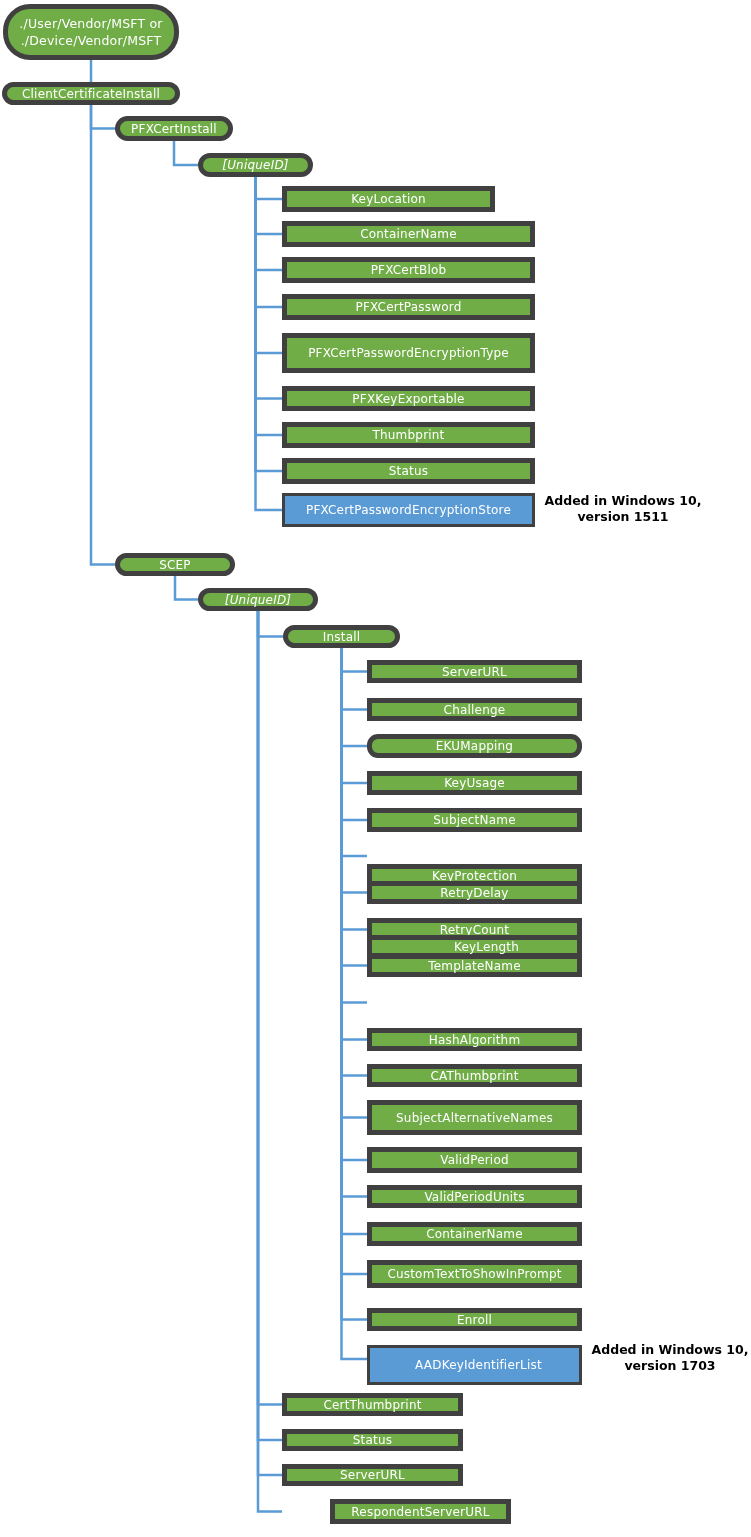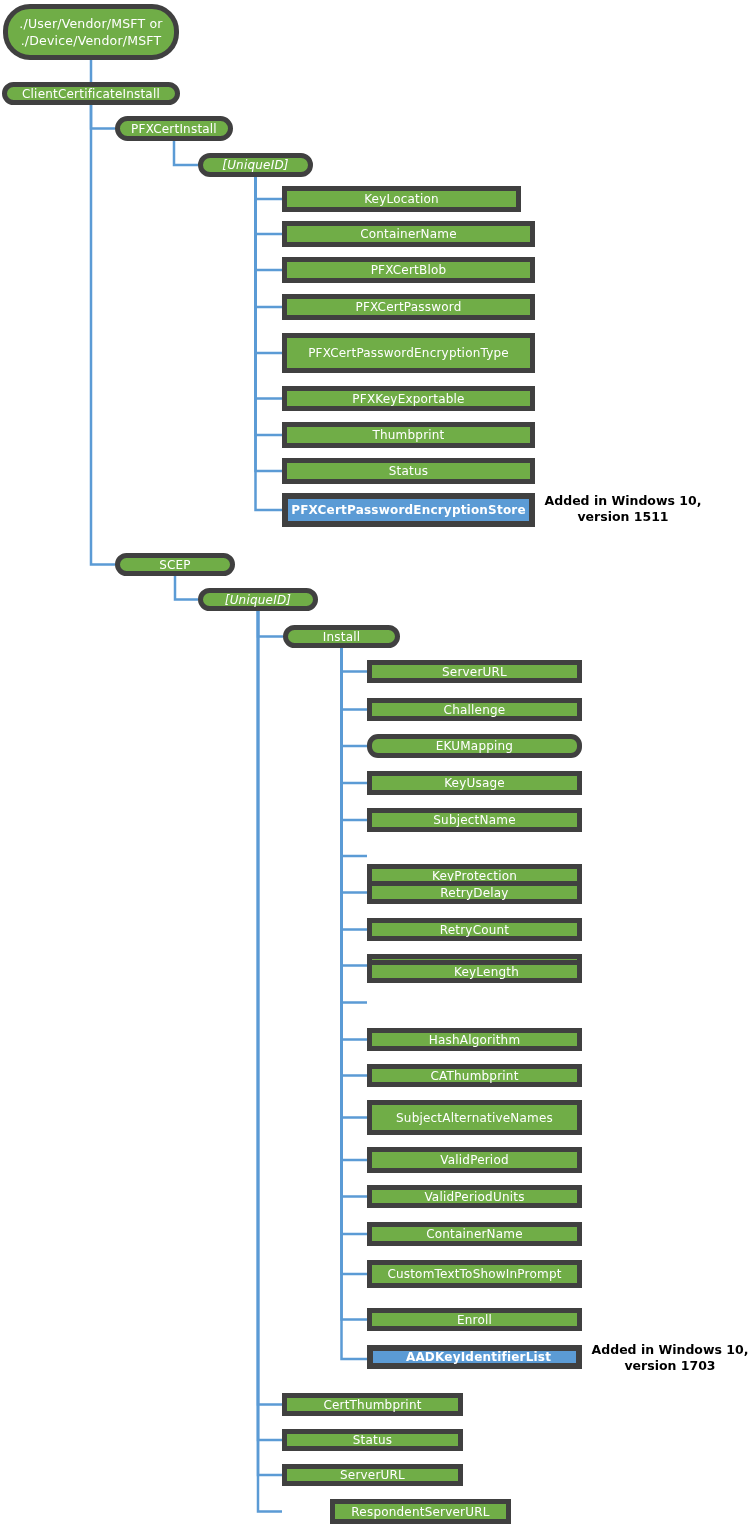--- a/index.html
+++ b/index.html
@@ -35,21 +35,21 @@
     align-items: center;
     justify-content: center;
     text-align: center;
     color: var(--node-text, #ffffff);
     font-size: 12px;
     line-height: 14px;
     white-space: pre-line;
     letter-spacing: 0.2px;
   }
   .node.green { background: var(--green, #70AD47); border: 5px solid #404040; }
-  .node.blue  { background: var(--blue, #5B9BD5);  border: 6px solid #404040; font-weight: bold; }
+  .node.blue  { background: var(--blue, #5B9BD5);  border: 3px solid #404040; }
   .node.pill  { border-radius: 13px; }
   .node.rounded { border-radius: 27px; font-size: 12.5px; line-height: 17px; }
   .node.rect  { border-radius: 0; }
   .node.italic { font-style: italic; }
   .annotation {
     position: absolute;
     width: 160px;
     text-align: center;
     color: var(--annotation-text, #000000);
     font-size: 12.5px;
@@ -101,21 +101,21 @@
       <path d="M 258 611 L 258 1440 L 282 1440"></path>
       <path d="M 258 611 L 258 1475 L 282 1475"></path>
       <path d="M 258 611 L 258 1511.5 L 282 1511.5"></path>
     </svg>
 
 <div class="node rounded green" style="left: 3px; top: 4px; width: 176px; height: 56px;">./User/Vendor/MSFT or
 ./Device/Vendor/MSFT</div>
     <div class="node pill green" style="left: 2px; top: 82px; width: 178px; height: 23px;">ClientCertificateInstall</div>
     <div class="node pill green" style="left: 115px; top: 116px; width: 118px; height: 25px;">PFXCertInstall</div>
     <div class="node pill green italic" style="left: 198px; top: 153px; width: 115px; height: 24px;">[UniqueID]</div>
-    <div class="node rect green" style="left: 282px; top: 186px; width: 239px; height: 26px;">KeyLocation</div>
+    <div class="node rect green" style="left: 282px; top: 186px; width: 213px; height: 26px;">KeyLocation</div>
     <div class="node rect green" style="left: 282px; top: 221px; width: 253px; height: 26px;">ContainerName</div>
     <div class="node rect green" style="left: 282px; top: 257px; width: 253px; height: 26px;">PFXCertBlob</div>
     <div class="node rect green" style="left: 282px; top: 294px; width: 253px; height: 26px;">PFXCertPassword</div>
     <div class="node rect green" style="left: 282px; top: 333px; width: 253px; height: 40px;">PFXCertPasswordEncryptionType</div>
     <div class="node rect green" style="left: 282px; top: 386px; width: 253px; height: 25px;">PFXKeyExportable</div>
     <div class="node rect green" style="left: 282px; top: 422px; width: 253px; height: 26px;">Thumbprint</div>
     <div class="node rect green" style="left: 282px; top: 458px; width: 253px; height: 26px;">Status</div>
     <div class="node rect blue" style="left: 282px; top: 493px; width: 253px; height: 34px;">PFXCertPasswordEncryptionStore</div>
     <div class="annotation" style="left: 543px; top: 493px;">Added in Windows 10,
 version 1511</div>
@@ -124,29 +124,29 @@
     <div class="node pill green" style="left: 283px; top: 625px; width: 117px; height: 23px;">Install</div>
     <div class="node rect green" style="left: 367px; top: 660px; width: 215px; height: 23px;">ServerURL</div>
     <div class="node rect green" style="left: 367px; top: 698px; width: 215px; height: 23px;">Challenge</div>
     <div class="node rect green" style="left: 367px; top: 734px; width: 215px; height: 24px; border-radius: 11px;">EKUMapping</div>
     <div class="node rect green" style="left: 367px; top: 771px; width: 215px; height: 24px;">KeyUsage</div>
     <div class="node rect green" style="left: 367px; top: 808px; width: 215px; height: 24px;">SubjectName</div>
     <div class="node rect green" style="left: 367px; top: 864px; width: 215px; height: 24px;">KeyProtection</div>
     <div class="node rect green" style="left: 367px; top: 881px; width: 215px; height: 23px;">RetryDelay</div>
     <div class="node rect green" style="left: 367px; top: 918px; width: 215px; height: 23px;">RetryCount</div>
     <div class="node rect green" style="left: 367px; top: 954px; width: 215px; height: 23px;">TemplateName</div>
-    <div class="node rect green" style="left: 367px; top: 960px; width: 215px; height: 23px; padding-left: 24px;">KeyLength</div>
+    <div class="node rect green" style="left: 367px; top: 935px; width: 215px; height: 23px; padding-left: 24px;">KeyLength</div>
     <div class="node rect green" style="left: 367px; top: 1028px; width: 215px; height: 23px;">HashAlgorithm</div>
     <div class="node rect green" style="left: 367px; top: 1064px; width: 215px; height: 23px;">CAThumbprint</div>
     <div class="node rect green" style="left: 367px; top: 1100px; width: 215px; height: 35px;">SubjectAlternativeNames</div>
     <div class="node rect green" style="left: 367px; top: 1147px; width: 215px; height: 26px;">ValidPeriod</div>
     <div class="node rect green" style="left: 367px; top: 1185px; width: 215px; height: 23px;">ValidPeriodUnits</div>
     <div class="node rect green" style="left: 367px; top: 1222px; width: 215px; height: 24px;">ContainerName</div>
     <div class="node rect green" style="left: 367px; top: 1260px; width: 215px; height: 28px;">CustomTextToShowInPrompt</div>
     <div class="node rect green" style="left: 367px; top: 1308px; width: 215px; height: 23px;">Enroll</div>
-    <div class="node rect blue" style="left: 367px; top: 1345px; width: 215px; height: 24px; padding-left: 8px;">AADKeyIdentifierList</div>
+    <div class="node rect blue" style="left: 367px; top: 1345px; width: 215px; height: 40px; padding-left: 8px;">AADKeyIdentifierList</div>
     <div class="annotation" style="left: 590px; top: 1342px;">Added in Windows 10,
 version 1703</div>
     <div class="node rect green" style="left: 282px; top: 1393px; width: 181px; height: 23px;">CertThumbprint</div>
     <div class="node rect green" style="left: 282px; top: 1429px; width: 181px; height: 22px;">Status</div>
     <div class="node rect green" style="left: 282px; top: 1464px; width: 181px; height: 22px;">ServerURL</div>
     <div class="node rect green" style="left: 282px; top: 1499px; width: 181px; height: 25px; margin-left: 48px;">RespondentServerURL</div>
   </div>
 
 </body></html>

